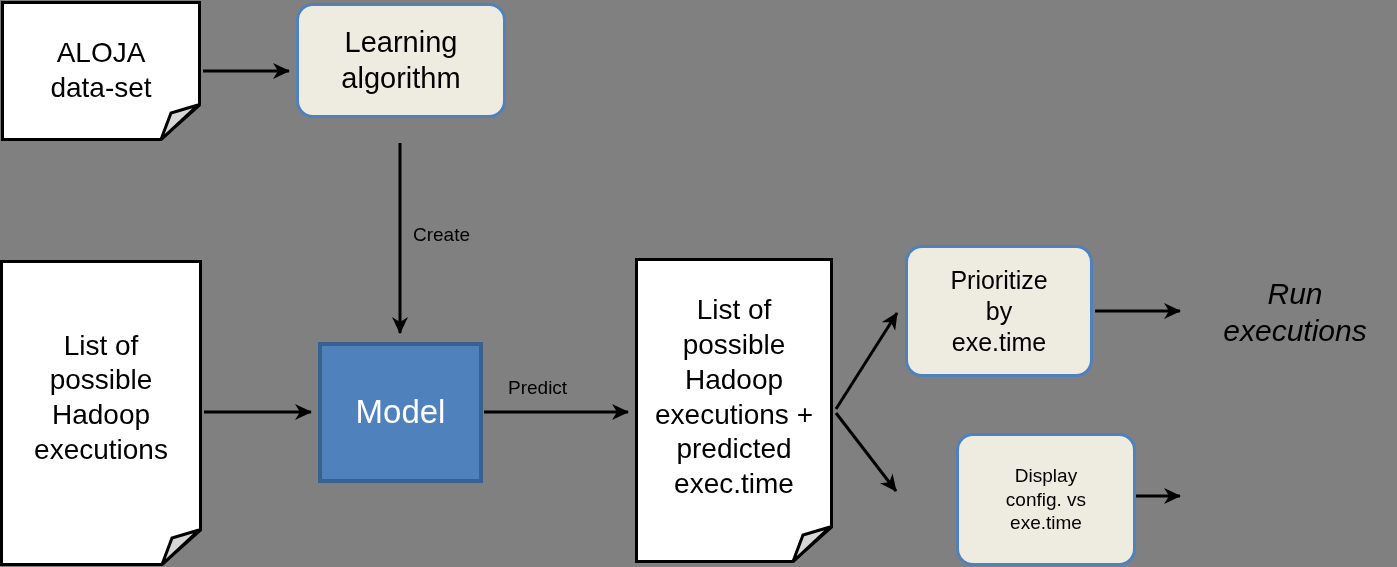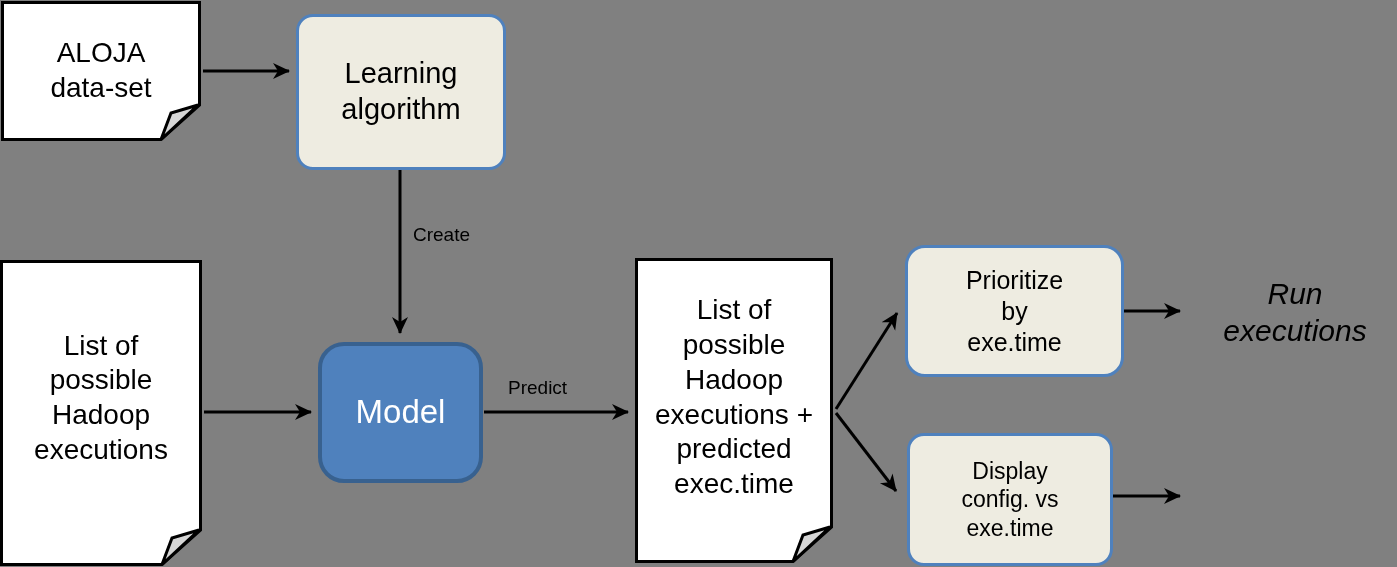--- a/index.html
+++ b/index.html
@@ -52,64 +52,64 @@
 
   <div class="node doc" style="left:1px;top:1px;width:200px;height:140px;font-size:28px;">
     <svg width="200" height="140">
       <polygon points="1.5,1.5 198.5,1.5 198.5,104 160,138.5 1.5,138.5" style="fill:var(--doc_fill,#fff);stroke:var(--doc_border,#000);" stroke-width="3"></polygon>
       <polygon points="160,138.5 170,112 197,104" style="fill:var(--fold_fill,#d6d6d6);stroke:var(--doc_border,#000);" stroke-width="3"></polygon>
     </svg>
     <span class="lbl">ALOJA
 data-set</span>
   </div>
 
-  <div class="node rounded" style="left:296px;top:14px;width:210px;height:156px;font-size:29px;">
+  <div class="node rounded" style="left:296px;top:3px;width:210px;height:115px;font-size:29px;">
     <span class="lbl">Learning
 algorithm</span>
   </div>
 
   <div class="edge-label" style="left:413px;top:224px;">Create</div>
 
   <div class="node doc" style="left:0px;top:260px;width:202px;height:306px;font-size:28px;padding-bottom:30px;">
     <svg width="202" height="306">
       <polygon points="1.5,1.5 200.5,1.5 200.5,270 162,304.5 1.5,304.5" style="fill:var(--doc_fill,#fff);stroke:var(--doc_border,#000);" stroke-width="3"></polygon>
       <polygon points="162,304.5 172,278 199,270" style="fill:var(--fold_fill,#d6d6d6);stroke:var(--doc_border,#000);" stroke-width="3"></polygon>
     </svg>
     <span class="lbl">List of
 possible
 Hadoop
 executions</span>
   </div>
 
-  <div class="node model" style="left:318px;top:342px;width:165px;height:141px;font-size:33px;border-radius:26px;">
+  <div class="node model" style="left:318px;top:342px;width:165px;height:141px;font-size:33px;">
     <span class="lbl">Model</span>
   </div>
 
   <div class="edge-label" style="left:508px;top:377px;">Predict</div>
 
   <div class="node doc" style="left:635px;top:258px;width:198px;height:305px;font-size:28px;padding-bottom:26px;">
     <svg width="198" height="305">
       <polygon points="1.5,1.5 196.5,1.5 196.5,269 158,303.5 1.5,303.5" style="fill:var(--doc_fill,#fff);stroke:var(--doc_border,#000);" stroke-width="3"></polygon>
       <polygon points="158,303.5 168,277 195,269" style="fill:var(--fold_fill,#d6d6d6);stroke:var(--doc_border,#000);" stroke-width="3"></polygon>
     </svg>
     <span class="lbl">List of
 possible
 Hadoop
 executions +
 predicted
 exec.time</span>
   </div>
 
-  <div class="node rounded" style="left:905px;top:245px;width:219px;height:132px;font-size:25px;border-radius:20px;">
+  <div class="node rounded" style="left:905px;top:245px;width:188px;height:132px;font-size:25px;">
     <span class="lbl">Prioritize
 by
 exe.time</span>
   </div>
 
-  <div class="node rounded" style="left:907px;top:433px;width:206px;height:133px;font-size:23px;">
+  <div class="node rounded" style="left:956px;top:433px;width:180px;height:133px;font-size:19px;">
     <span class="lbl">Display
 config. vs
 exe.time</span>
   </div>
 
   <div class="node" style="left:1205px;top:272px;width:180px;height:80px;font-size:30px;font-style:italic;">
     <span class="lbl">Run
 executions</span>
   </div>
 

